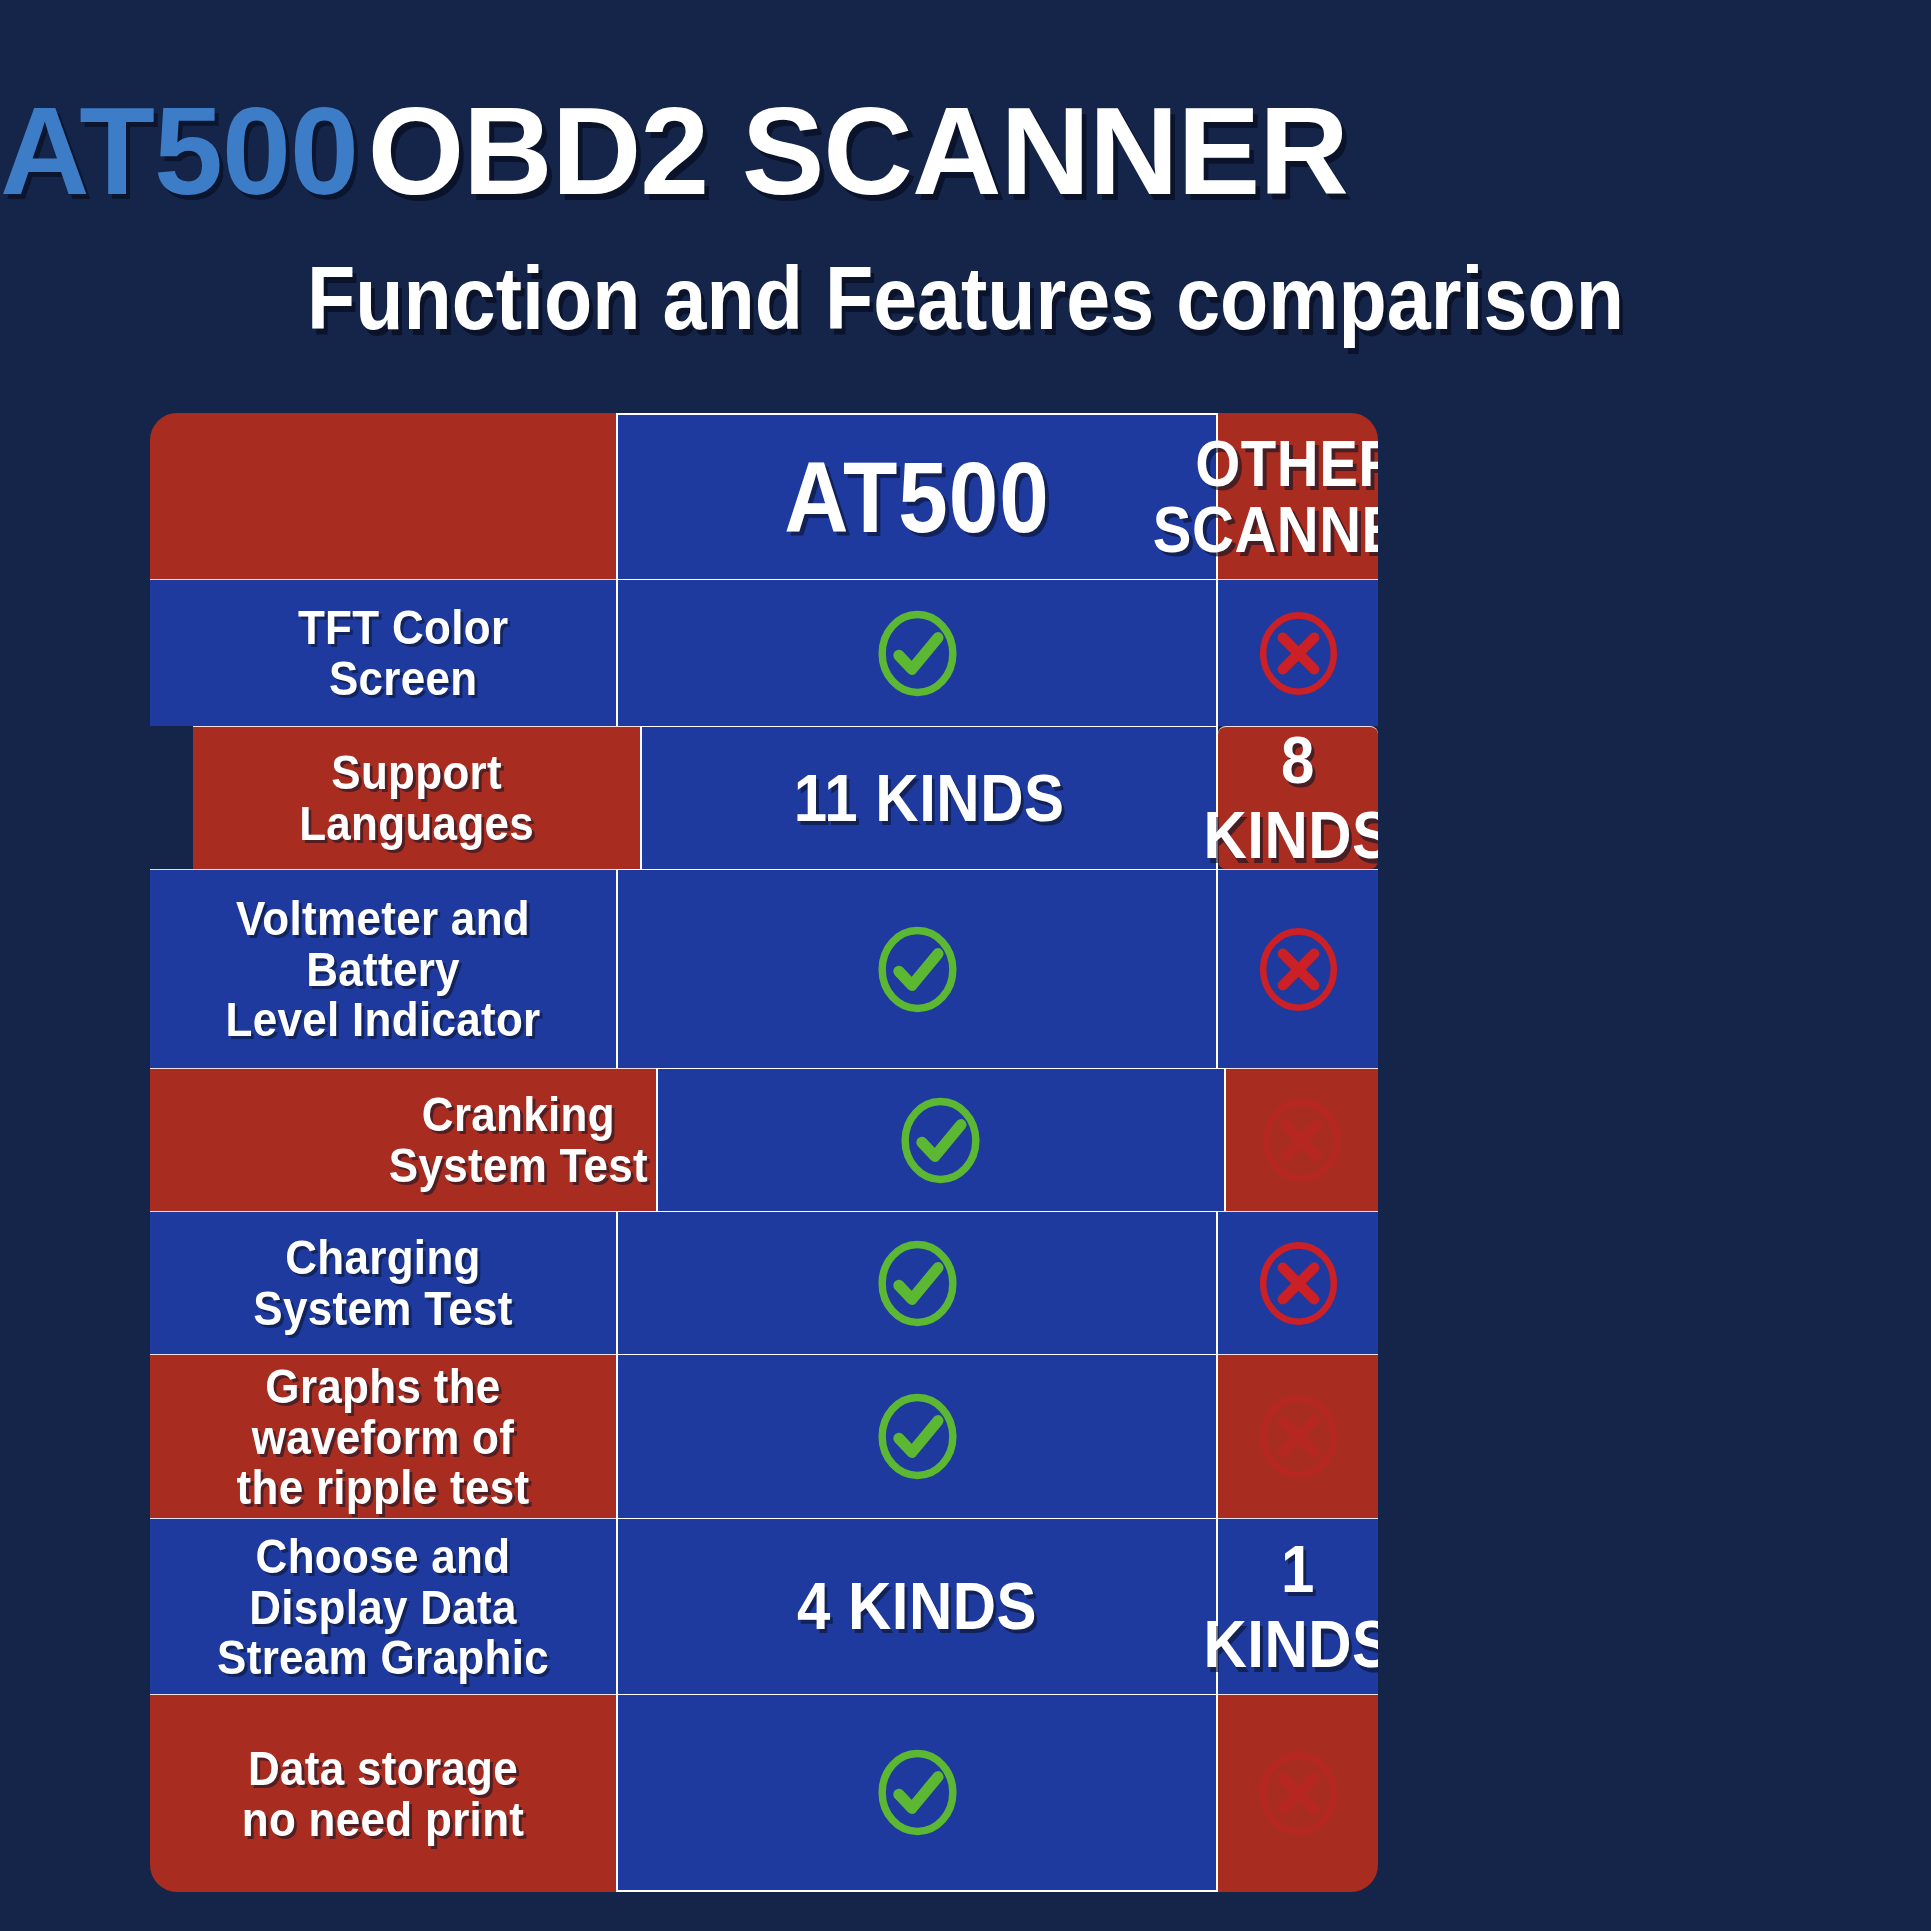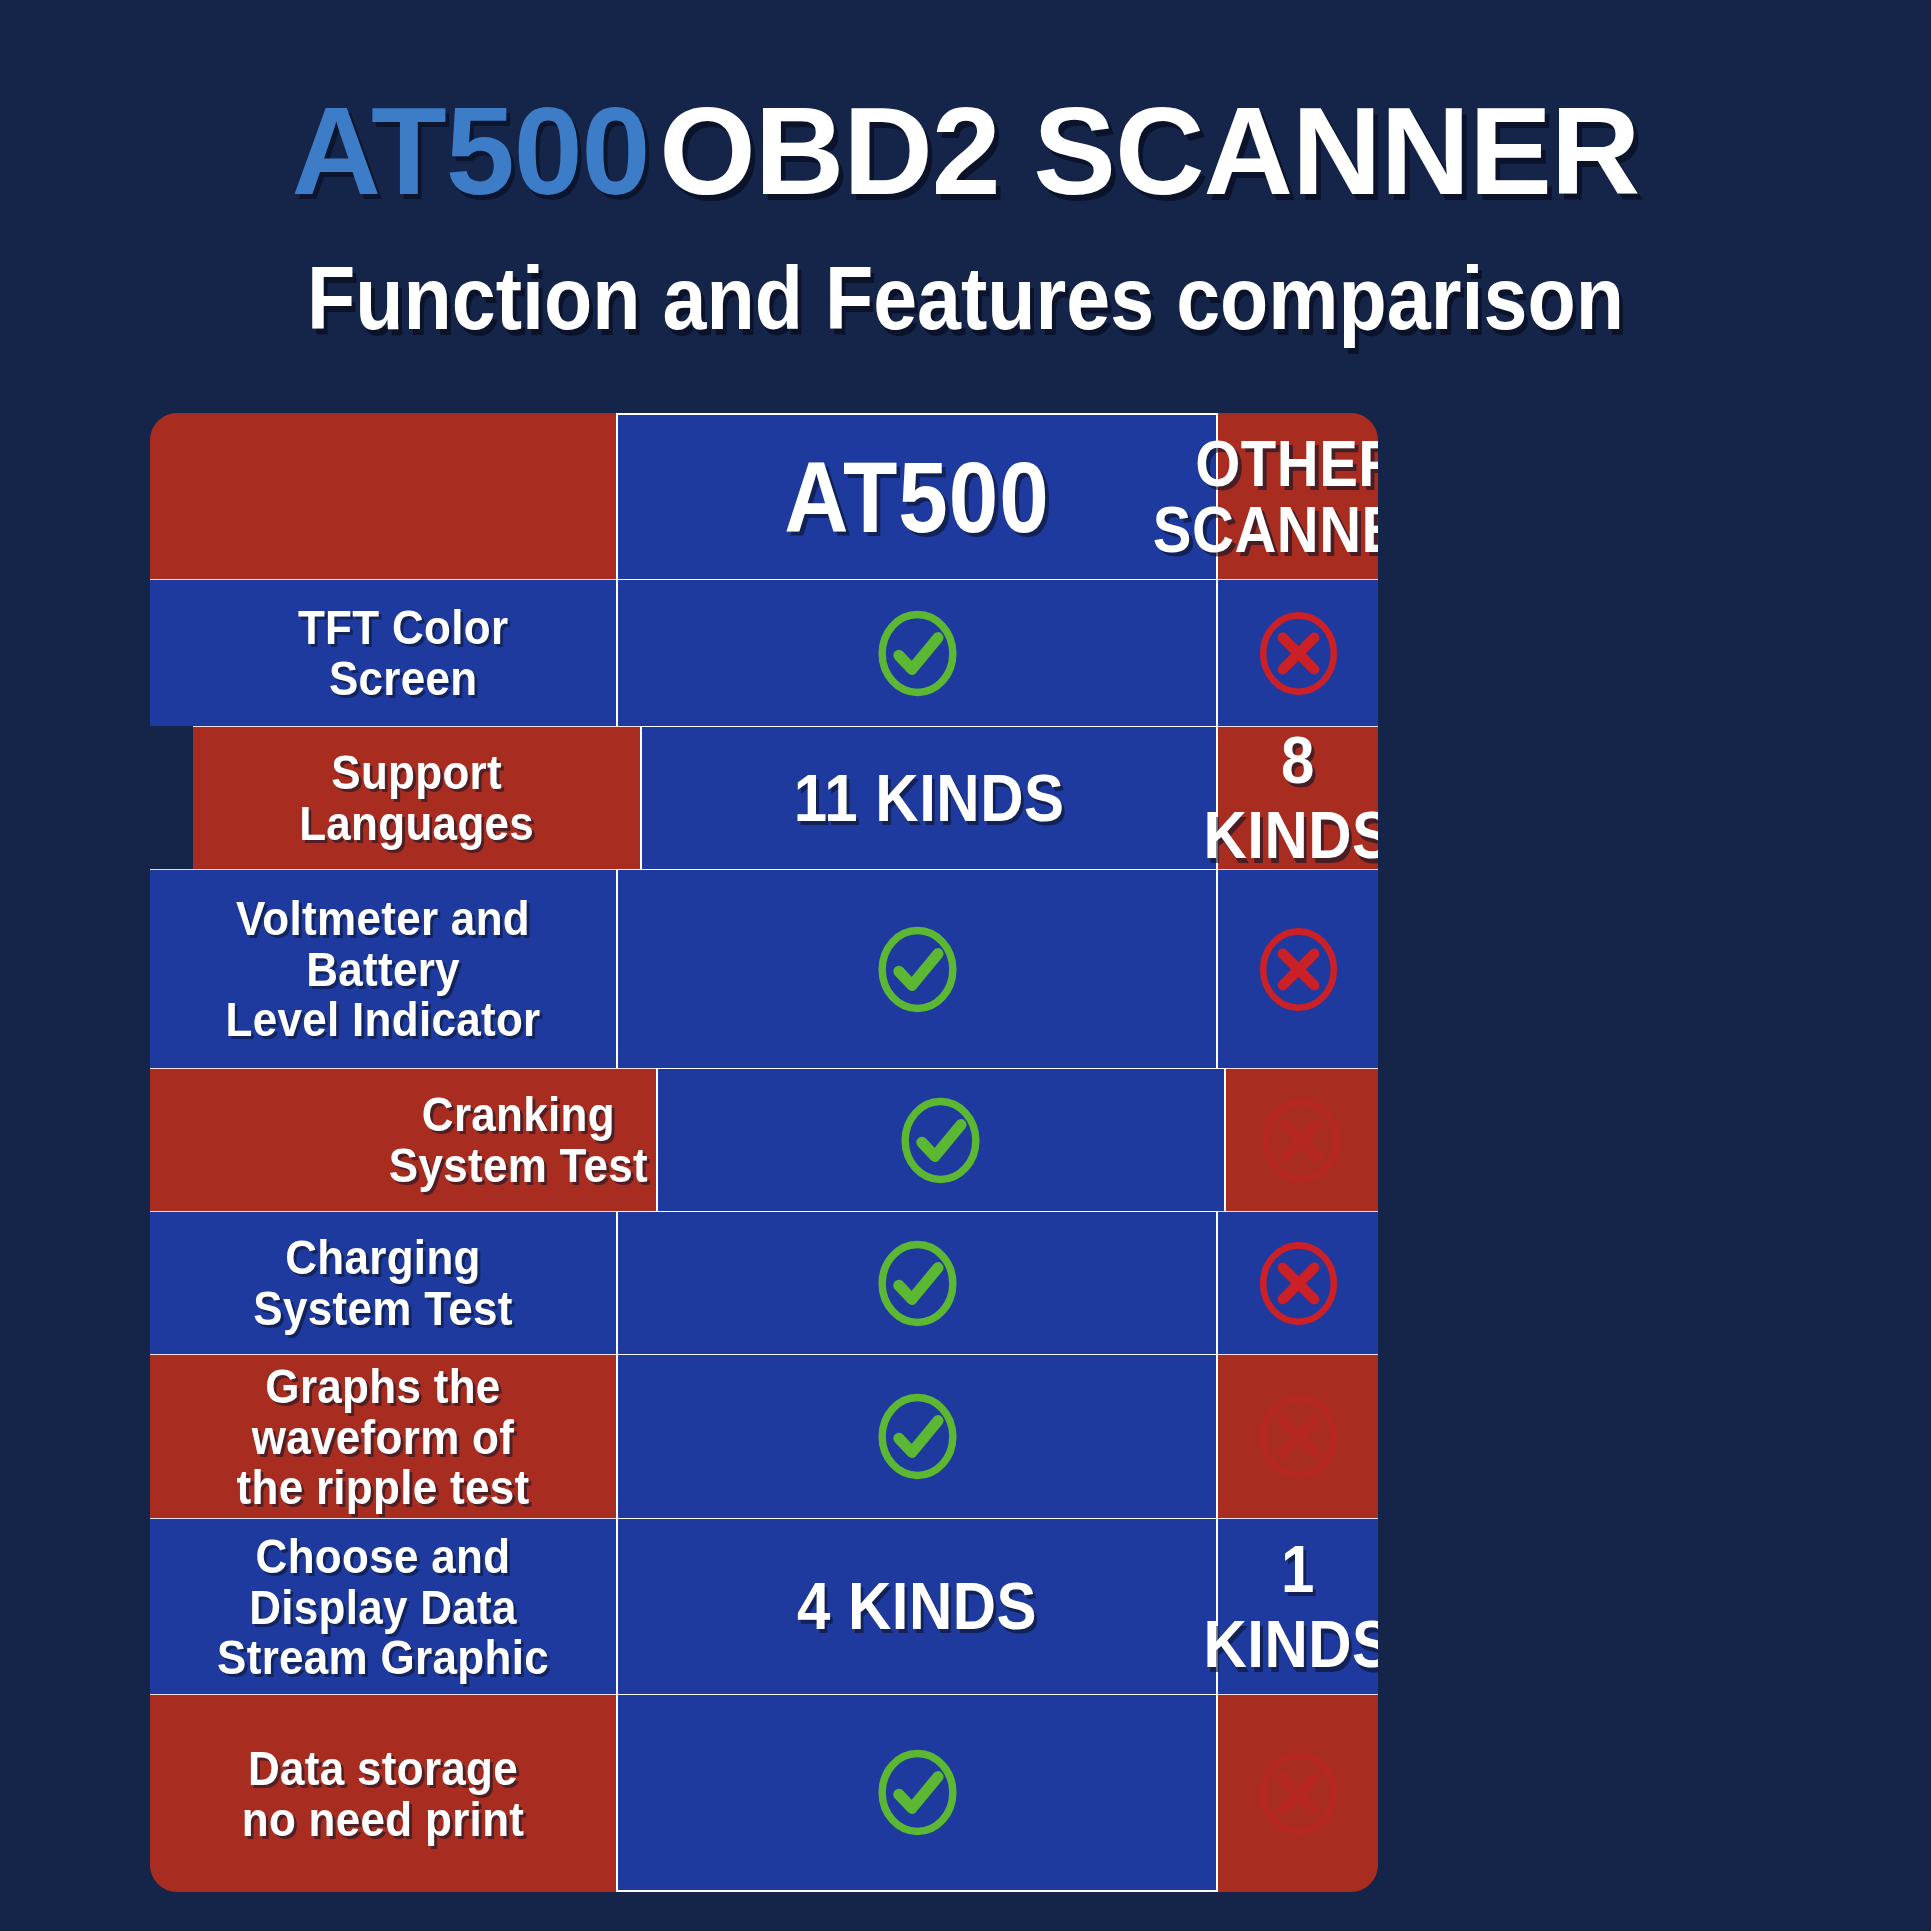--- a/index.html
+++ b/index.html
@@ -8,21 +8,21 @@
     background:#15254a;
     font-family:"Liberation Sans", sans-serif;
     overflow:hidden;
   }
 
   .page { position:relative; width:1931px; height:1931px; }
 
   
   .title-wrap {
     position:absolute; left:0; top:89px; width:1931px;
-    text-align:center; white-space:nowrap;
+    white-space:nowrap;
   }
   .title {
     font-family:"Liberation Sans Narrow","Liberation Sans", sans-serif;
     font-weight:700;
     font-size:124px;
     line-height:1.0;
     letter-spacing:-1px;
     transform:scaleX(1.02);
   }
   .title .brand {
@@ -170,21 +170,21 @@
           </svg>
         </div>
       </div>
       <div class="row" style="height:143px">
         <div class="cell c1 bg-red" style="width: 466px; margin-left: 43px;">
           <span class="label">Support<br>Languages</span>
         </div>
         <div class="cell c2 bg-blue" style="width: 602px;">
           <span class="kinds">11 KINDS</span>
         </div>
-        <div class="cell c3 bg-red" style="width: 160px;">
+        <div class="cell c3 bg-red" style="width: 160px; border-radius: 8px;">
           <span class="kinds">8 KINDS</span>
         </div>
       </div>
       <div class="row" style="height:199px">
         <div class="cell c1 bg-blue" style="width: 466px;">
           <span class="label">Voltmeter and<br>Battery<br>Level Indicator</span>
         </div>
         <div class="cell c2 bg-blue" style="width: 602px;">
           <svg class="icon" viewBox="0 0 100 100">
             <ellipse cx="50" cy="50" rx="38" ry="42" fill="none" stroke="#5cb832" stroke-width="8"></ellipse>

